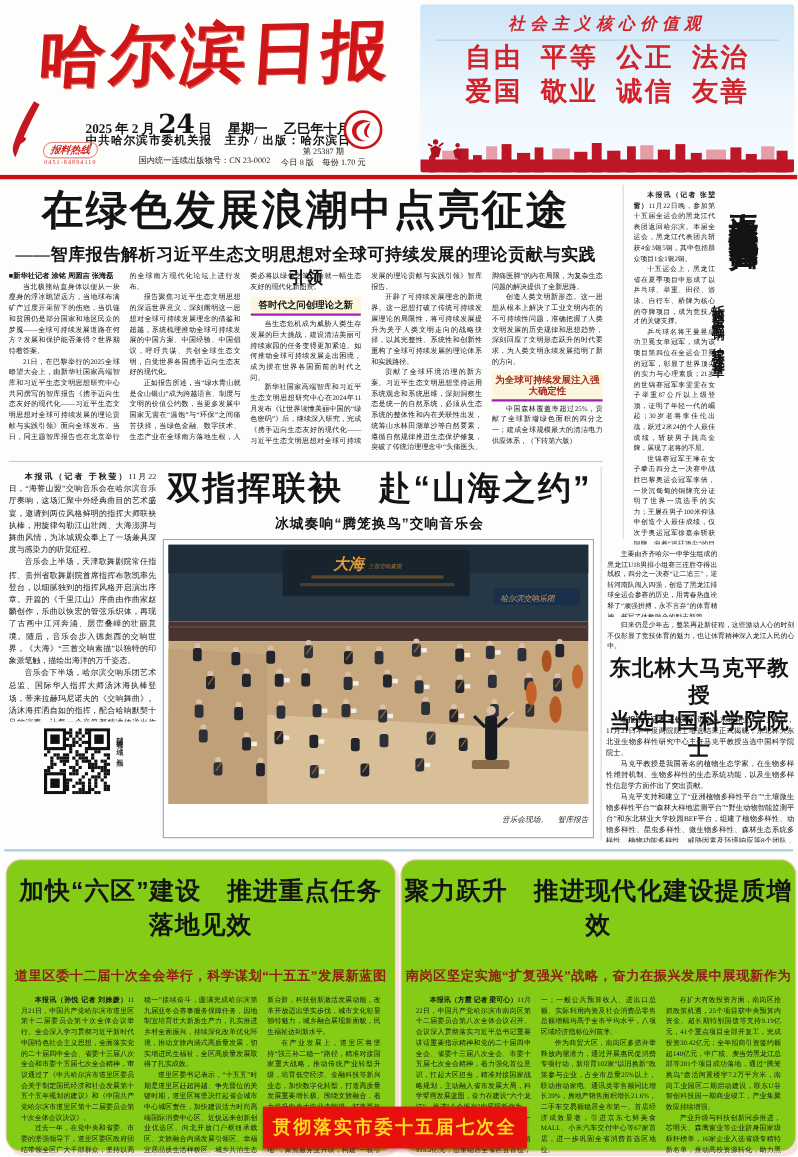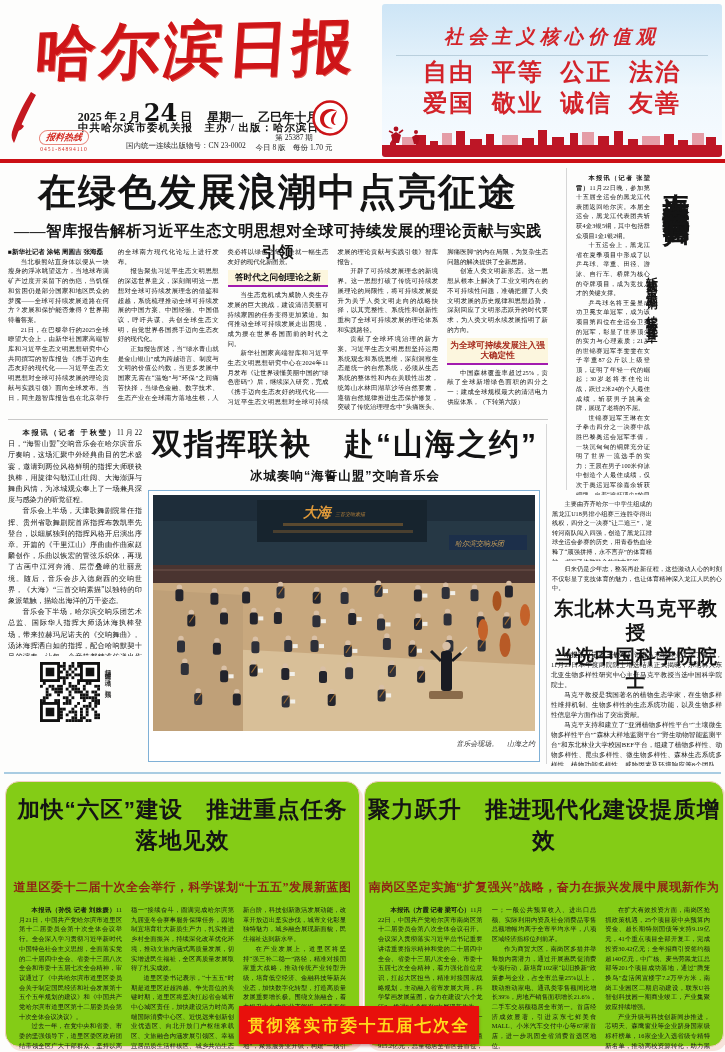--- a/index.html
+++ b/index.html
@@ -15,22 +15,22 @@
   .dateline{font-size:12px;font-weight:bold;white-space:nowrap;}
   .dateline .day{font-size:24px;font-weight:900;font-family:"DejaVu Serif",serif;}
   .organ{font-size:10.5px;font-weight:bold;letter-spacing:1px;}
   .small-meta{font-size:7.5px;color:#222;}
   .hotline{color:#d42a22;text-align:center;}
   .hotline .hl-name{display:inline-block;font-size:9px;font-weight:bold;font-style:italic;
       border:1px solid #e88a80;border-radius:8px;padding:0 6px;transform:skewX(-8deg);}
   .hotline .hl-num{font-size:5.5px;letter-spacing:1px;margin-top:1px;}
   
   .values{background:linear-gradient(#cde5f6,#eef7fd 55%,#f7fbff);border-radius:3px;overflow:hidden;}
-  .values-title{color:#d3242a;font-weight:bold;font-style:italic;font-size:19px;letter-spacing:5px;
-      padding-top:20px;border-bottom:1px solid #b9cfdd;padding-bottom:5px;margin:0 14px;}
+  .values-title{color:#d3242a;font-weight:bold;font-style:italic;font-size:15px;letter-spacing:5px;
+      padding-top:8px;border-bottom:1px solid #b9cfdd;padding-bottom:5px;margin:0 14px;}
   .values-row{color:#d3232a;font-weight:900;font-size:24px;letter-spacing:2px;word-spacing:8px;
       line-height:31px;white-space:nowrap;}
   .red-rule{background:#cb0f15;}
   
   .lead-headline{font-size:38px;font-weight:900;letter-spacing:2px;line-height:46px;}
   .lead-subhead{font-size:15.5px;font-weight:bold;letter-spacing:0.5px;}
   .bodycols{column-gap:9px;column-fill:auto;overflow:hidden;font-size:6.4px;line-height:9.7px;
       text-align:justify;}
   .cols5{column-count:5;}
   .cols3{column-count:3;}
@@ -350,21 +350,21 @@
     <rect x="31.43" y="57.14" width="2.86" height="2.86" fill="#111"></rect>
     <rect x="34.29" y="57.14" width="2.86" height="2.86" fill="#111"></rect>
     <rect x="37.14" y="57.14" width="2.86" height="2.86" fill="#111"></rect>
     <rect x="40.00" y="57.14" width="2.86" height="2.86" fill="#111"></rect>
     <rect x="45.71" y="57.14" width="2.86" height="2.86" fill="#111"></rect>
     <rect x="48.57" y="57.14" width="2.86" height="2.86" fill="#111"></rect>
   </svg>
 <div class="abs vtext qr-label" style="left:104px;top:664px;height:72px;">扫描二维码看“冰城+”视频</div>
 
 <div class="abs concert-headline sans center" style="left:148px;top:424px;width:394px;">双指挥联袂　赴“山海之约”</div>
-<div class="abs concert-subhead sans center" style="left:148px;top:468px;width:394px;">冰城奏响“海誓山盟”交响音乐会</div>
+<div class="abs concert-subhead sans center" style="left:148px;top:468px;width:394px;">冰城奏响“腾笼换鸟”交响音乐会</div>
 
 <div class="abs photo-frame" style="left:148px;top:490px;width:392px;height:272px;box-sizing:border-box;">
   <svg width="382" height="236" viewBox="0 0 382 236">
     <rect x="0" y="0" width="382" height="70" fill="#263845"></rect>
     <rect x="0" y="0" width="382" height="26" fill="#1e2d3a"></rect>
     <rect x="104" y="5" width="170" height="42" fill="#17242e"></rect>
     <text x="150" y="22" font-size="14" font-weight="bold" fill="#e09a3a">大海</text>
     <text x="182" y="21" font-size="5" fill="#b5803a">三首交响素描</text>
     <rect x="130" y="28" width="120" height="3" fill="#6b5230" opacity="0.8"></rect>
     <rect x="120" y="35" width="140" height="3" fill="#6b5230" opacity="0.6"></rect>
@@ -512,21 +512,21 @@
       <rect x="276" y="196" width="34" height="8" rx="2" fill="#8a6b4a"></rect>
       <rect x="288" y="156" width="11" height="40" rx="3" fill="#191b22"></rect>
       <circle cx="293.5" cy="151" r="4.2" fill="#d9c0a6"></circle>
       <line x1="288" y1="166" x2="278" y2="156" stroke="#191b22" stroke-width="3"></line>
       <line x1="299" y1="166" x2="308" y2="158" stroke="#191b22" stroke-width="3"></line>
       <line x1="308" y1="158" x2="314" y2="152" stroke="#e8e4da" stroke-width="1.2"></line>
     </g>
   </svg>
   <div class="photo-caption">
     <span>音乐会现场。</span>　
-    <span>山海之约</span>
+    <span>智库报告</span>
   </div>
 </div>
 
 <div class="abs vline" style="left:546px;top:424px;height:340px;"></div>
 <div class="abs" style="left:4px;top:772px;width:717px;height:2px;background:#a9cce2;"></div>
 
 <div class="abs box center" style="left:5px;top:781px;width:353px;height:264px;">
   <div class="box-headline sans">加快“六区”建设　推进重点任务落地见效</div>
   <div class="box-subhead">道里区委十二届十次全会举行，科学谋划“十五五”发展新蓝图</div>
   <div class="box-body bodycols cols3" style="text-align:justify;">

